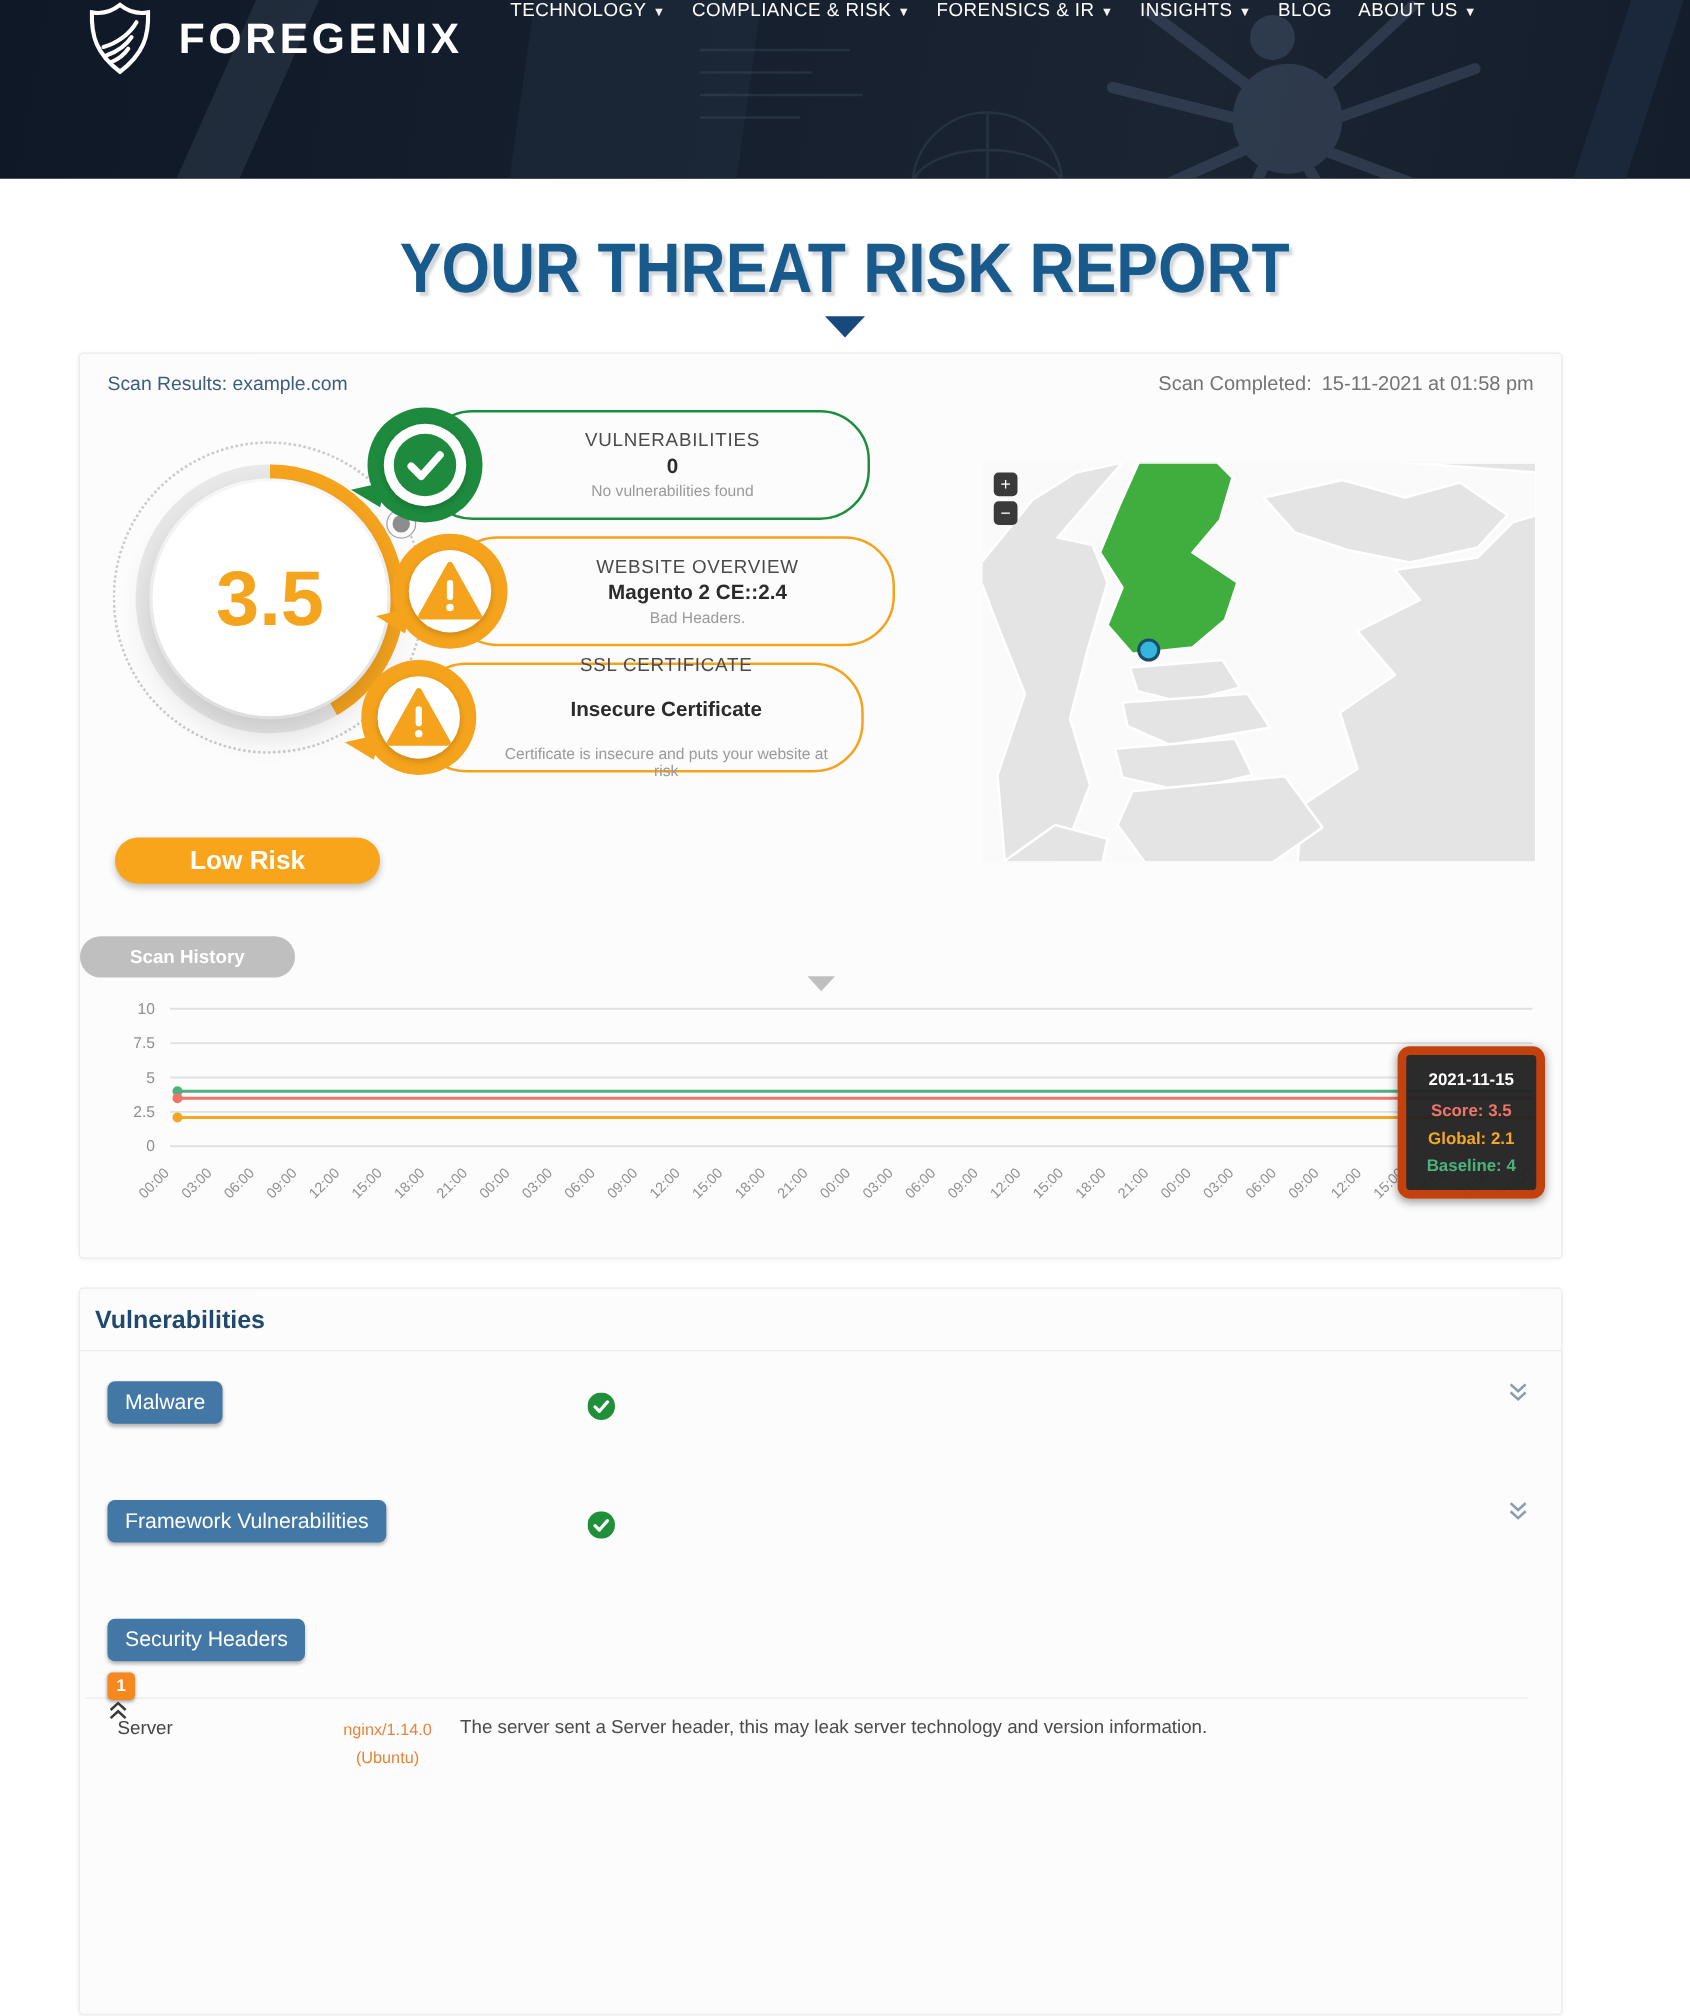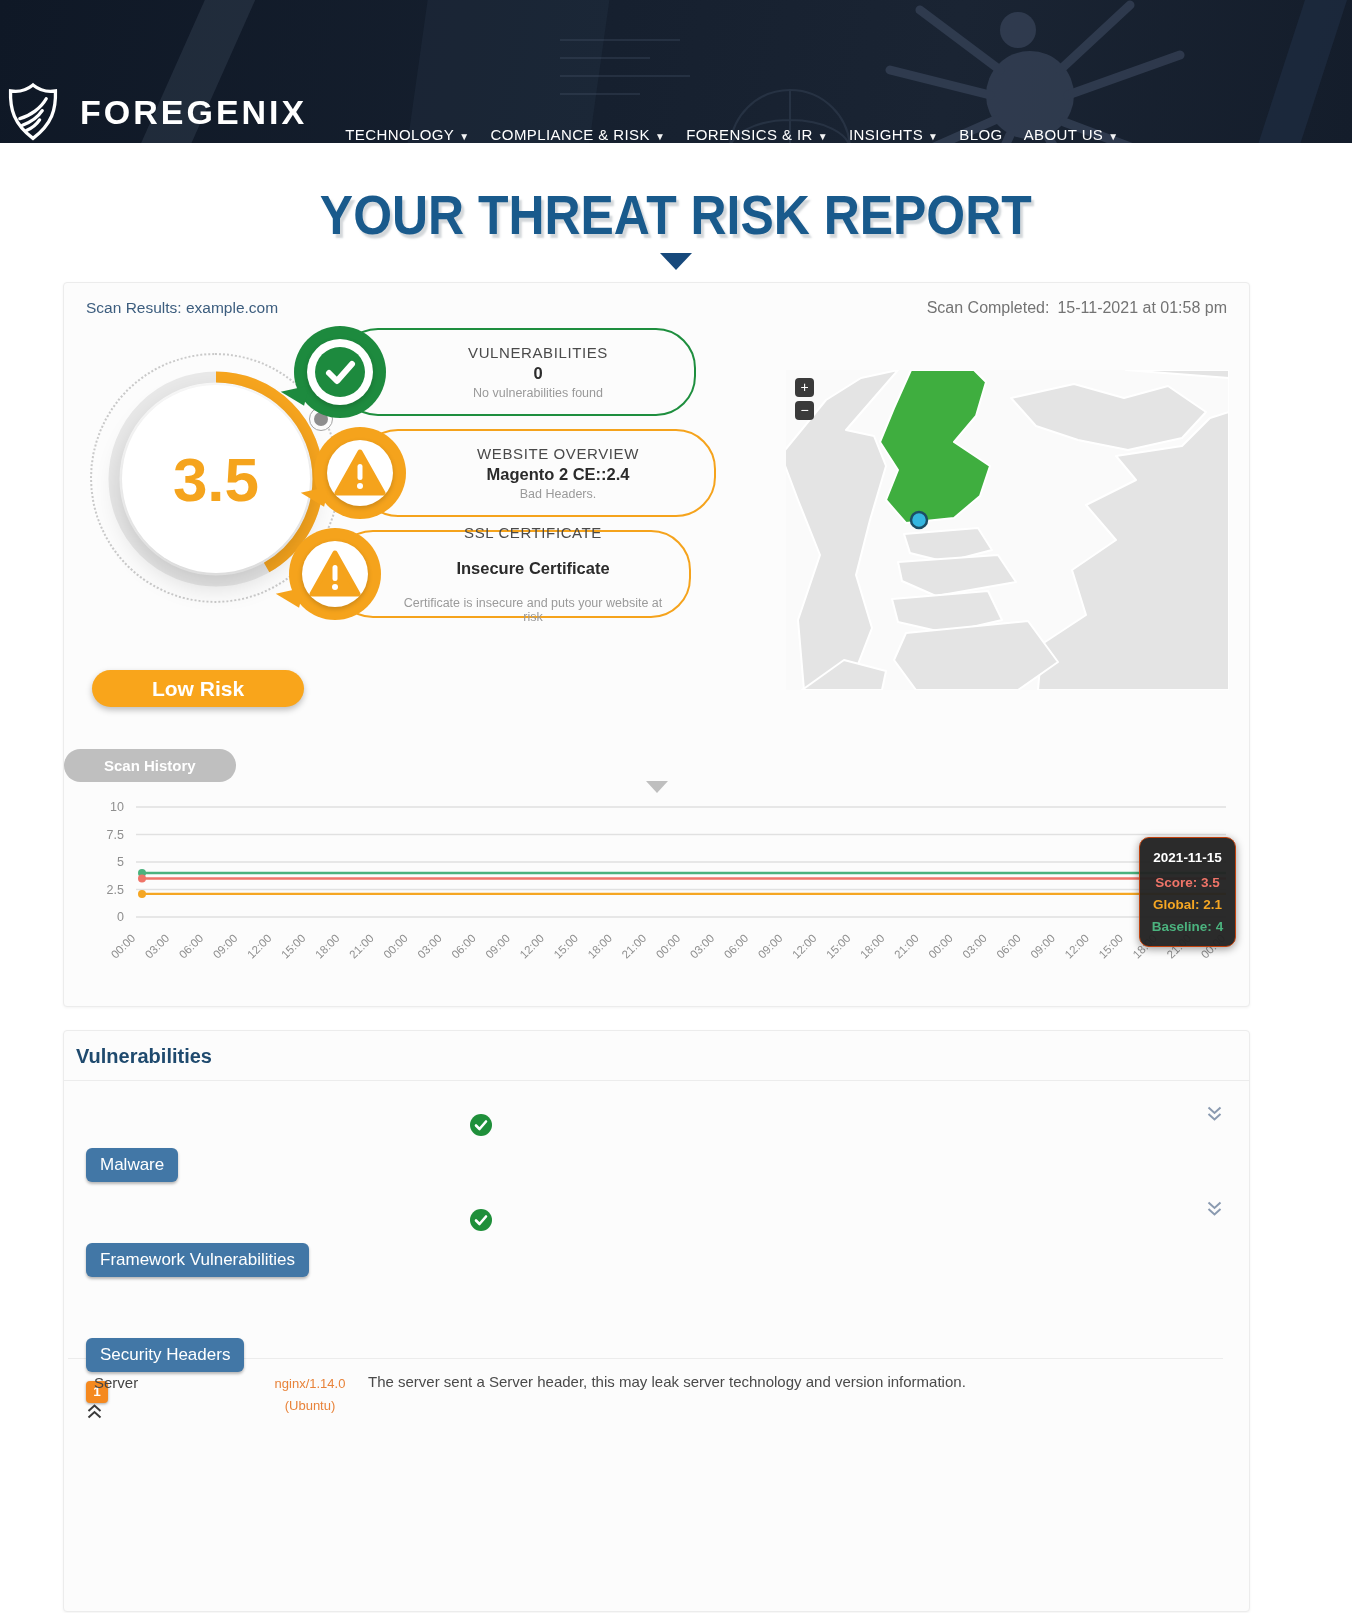--- a/index.html
+++ b/index.html
@@ -2,21 +2,21 @@
 <html><head>
 <meta charset="utf-8">
 <style>
   * { margin:0; padding:0; box-sizing:border-box; }
   html,body { width:1352px; background:#fff; font-family:"Liberation Sans", sans-serif; }
   body { height:1613px; overflow:hidden; }
 
   
   .navbar { position:relative; height:143px; background:linear-gradient(100deg,#0f1826 0%,#16202f 45%,#1a2433 70%,#141d2b 100%); overflow:hidden; }
   .nav-deco { position:absolute; inset:0; }
-  .nav-inner { position:relative; display:flex; align-items:flex-end; height:100%; }
+  .nav-inner { position:relative; display:flex; align-items:flex-start; height:100%; padding-left:63px; }
   .brand { display:flex; align-items:center; gap:14px; margin-right:38px; }
   .brand-name { color:#fff; font-size:34px; font-weight:700; letter-spacing:3px; }
   .nav-menu { display:flex; align-items:center; gap:21px; margin-left:0; }
   .nav-item { color:#fff; font-size:15px; letter-spacing:.4px; cursor:pointer; white-space:nowrap; }
   .nav-item .caret { font-size:10px; margin-left:5px; opacity:.95; }
 
   
   .page-title-wrap { text-align:center; padding-top:42px; }
   .page-title { display:inline-block; color:#195a8c; font-size:52px; font-weight:700; letter-spacing:0px; transform:scale(.96,1.08); text-shadow:3px 3px 2px rgba(130,140,150,.35); }
   .title-pointer { width:0; height:0; margin:8px auto 0; border-left:16px solid transparent; border-right:16px solid transparent; border-top:17px solid #17497c; }
@@ -63,29 +63,29 @@
   
   .map-wrap { position:absolute; left:722px; top:47px; width:443px; height:320px; background:#fafafa; overflow:hidden; }
   .map-zoom { position:absolute; left:9px; top:8px; z-index:3; display:flex; flex-direction:column; gap:4px; }
   .zoom-btn { width:19px; height:19px; background:#3a3a3a; color:#fff; border:none; border-radius:4px; font-size:14px; line-height:17px; text-align:center; cursor:pointer; font-family:inherit; }
 
   
   .history-head { text-align:left; margin-top:8px; }
   .history-pill { display:inline-block; background:#bfbfbf; color:#fff; font-size:15px; font-weight:700; padding:8px 40px; border-radius:18px; }
   .history-pointer { width:0; height:0; margin:-1px auto 0; border-left:11px solid transparent; border-right:11px solid transparent; border-top:12px solid #bfbfbf; }
   .chart-wrap { position:relative; margin:6px 20px 0 20px; }
-  .chart-tooltip { position:absolute; right:-7px; top:38px; width:97px; background:rgba(34,34,34,.96); border:1px solid #c2410c; border-radius:10px; text-align:center; padding:12px 4px; box-shadow:0 2px 8px rgba(0,0,0,.4); }
+  .chart-tooltip { position:absolute; right:-7px; top:38px; width:118px; background:rgba(34,34,34,.96); border:7px solid #c2410c; border-radius:10px; text-align:center; padding:12px 4px; box-shadow:0 2px 8px rgba(0,0,0,.4); }
   .chart-tooltip .t-date { color:#fff; font-weight:700; font-size:13.5px; margin-bottom:10px; }
   .chart-tooltip .t-line { font-weight:700; font-size:13.5px; margin-top:7px; }
 
   
   .vuln-title { color:#1f4a6e; font-size:20px; padding:14px 12px 12px 12px; border-bottom:1px solid #ececec; }
   .vuln-rows { padding:24px 26px 0 22px; }
   .vuln-row { display:flex; align-items:flex-start; height:95px; }
-  .btn-col { width:384px;margin-top:43px; }
+  .btn-col { width:384px; }
   .vuln-btn { display:inline-block; background:#4277a6; color:#fff; border:none; border-radius:6px; font-size:17px; font-family:inherit; padding:7px 14px; box-shadow:0 2px 3px rgba(0,0,0,.28); cursor:pointer; }
   .status-col { width:120px; padding-top:9px; }
   .spacer-col { flex:1; }
   .chev-col { padding-top:0; cursor:pointer; }
   .count-badge { display:inline-block; min-width:22px; height:22px; background:#f5891f; color:#fff; font-size:13.5px; font-weight:700; text-align:center; line-height:22px; border-radius:4px; box-shadow:0 1px 3px rgba(0,0,0,.35); }
   .detail-block { margin:8px 26px 0 4px; border-top:1px solid #ececec; padding:14px 0 0 26px; display:flex; align-items:flex-start; }
   .detail-key { width:174px; color:#444; font-size:15px; padding-top:1px; }
   .detail-val { width:84px; text-align:center; color:#e8833a; font-size:13px; line-height:22px; }
   .detail-desc { margin-left:16px; color:#4a4a4a; font-size:15px; }
 </style>

